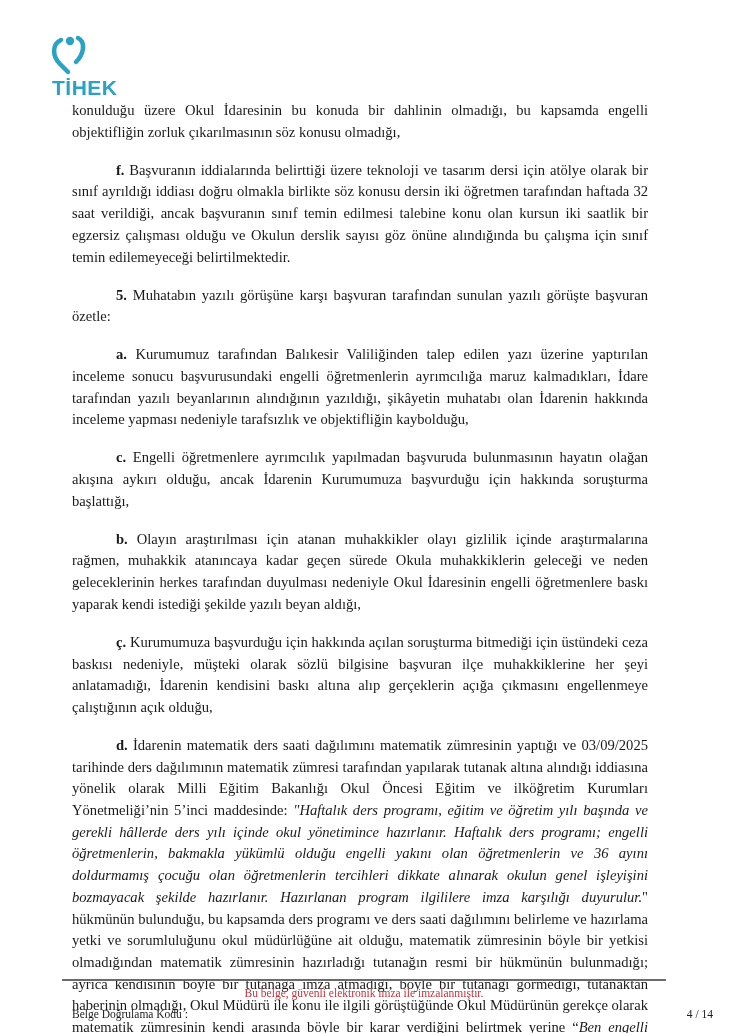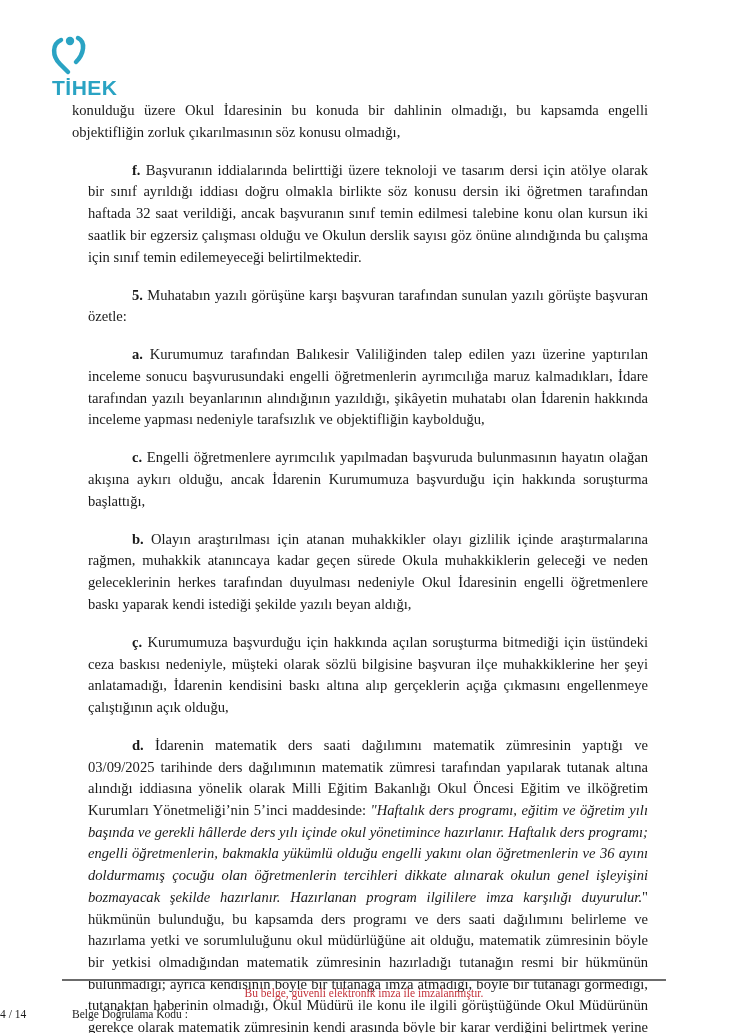--- a/index.html
+++ b/index.html
@@ -2,27 +2,27 @@
 <html><head>
 <meta charset="utf-8">
 <style>
   html, body { margin: 0; padding: 0; background: #ffffff; }
   body { width: 730px; height: 1033px; position: relative; overflow: hidden; font-family: "Liberation Serif", "DejaVu Serif", serif; color: #1a1a1a; }
   .logo { position: absolute; left: 44px; top: 34px; width: 72px; height: 66px; }
   .logo svg { position: absolute; left: 4px; top: 0; }
   .logo-text { position: absolute; left: 8px; top: 42px; font-family: "Liberation Sans", "DejaVu Sans", sans-serif; font-weight: bold; font-size: 21px; color: #2aa3c3; letter-spacing: 0.5px; }
   .content { position: absolute; left: 72px; top: 100px; width: 576px; font-size: 14.6px; line-height: 21.7px; text-align: justify; }
   .content p { margin: 0 0 16.3px 0; }
-  .content p.indent { text-indent: 44px; margin-left: 16px; }
+  .content p.indent { text-indent: 44px; }
   .content b { font-weight: bold; }
   .content i { font-style: italic; }
   .rule { position: absolute; left: 62px; top: 979px; width: 604px; height: 2px; background: #6b6b6b; }
   .esign { position: absolute; left: 0; width: 728px; top: 987px; text-align: center; font-size: 11.5px; color: #c3323a; }
   .verify { position: absolute; left: 72px; top: 1008px; font-size: 11.5px; color: #1a1a1a; text-align: right; }
-  .pageno { position: absolute; left: 0; width: 713px; top: 1008px; text-align: left; font-size: 11.5px; color: #1a1a1a; }
+  .pageno { position: absolute; left: 0; width: 713px; top: 1008px; text-align: right; font-size: 11.5px; color: #1a1a1a; }
 </style>
 </head>
 <body>
 
 <div class="logo">
   <svg width="42" height="42" viewBox="0 0 42 42">
     <circle cx="22" cy="7" r="4.2" fill="#2aa3c3"></circle>
     <path d="M13 6 C4 10, 4 22, 12 30 L20 38" stroke="#2aa3c3" stroke-width="4.5" fill="none" stroke-linecap="round"></path>
     <path d="M30 4 C38 8, 36 20, 28 28" stroke="#2aa3c3" stroke-width="4.5" fill="none" stroke-linecap="round"></path>
   </svg>

